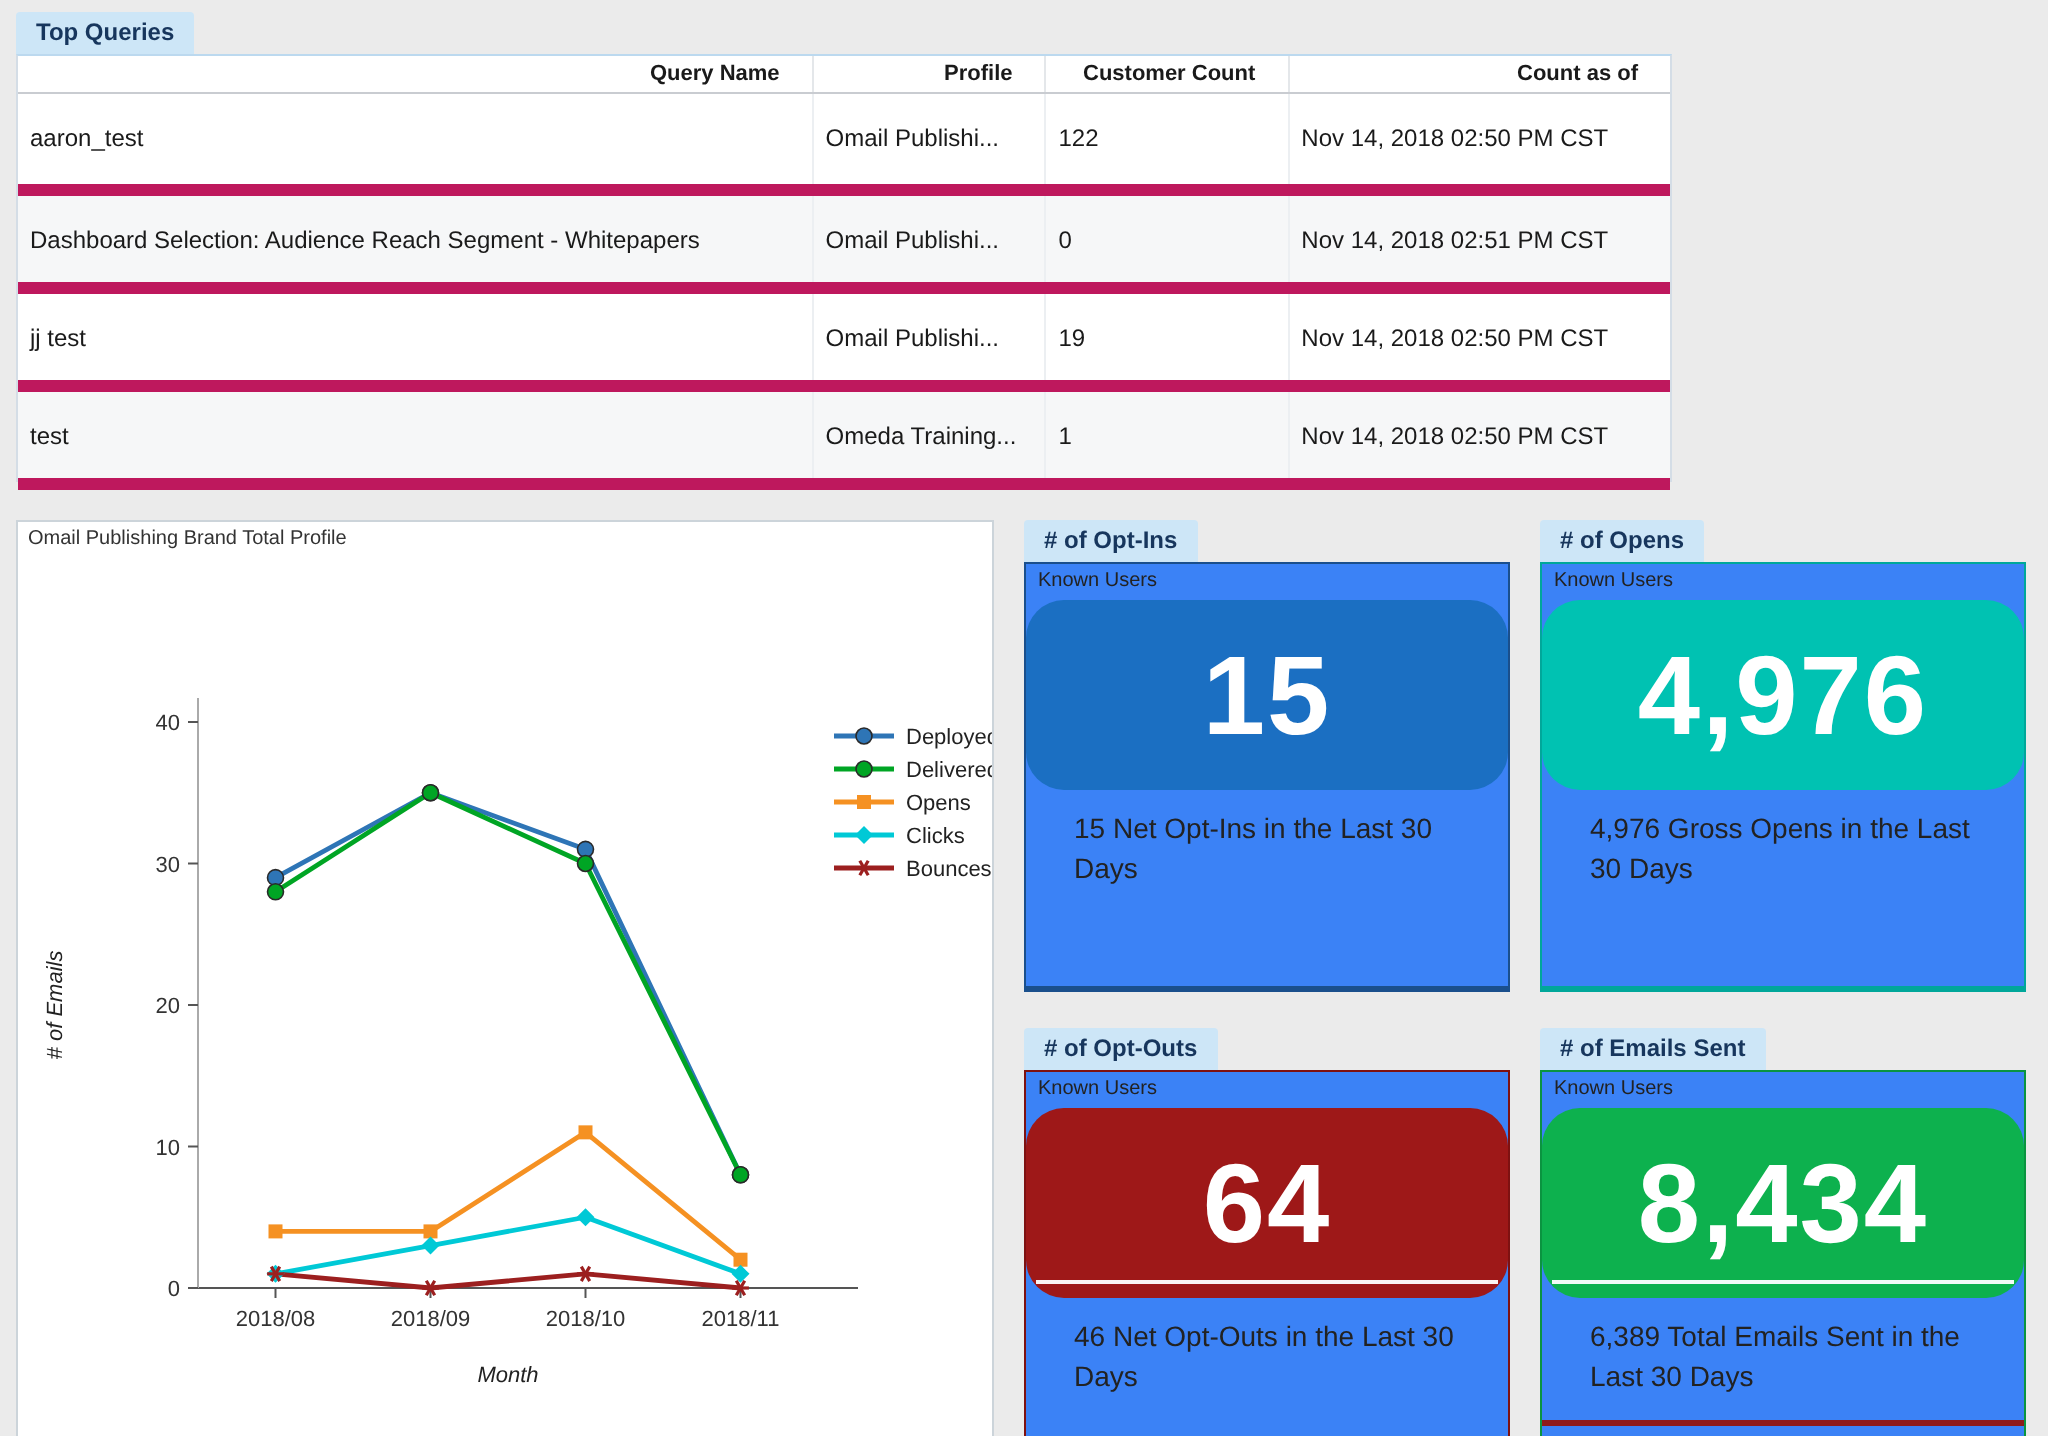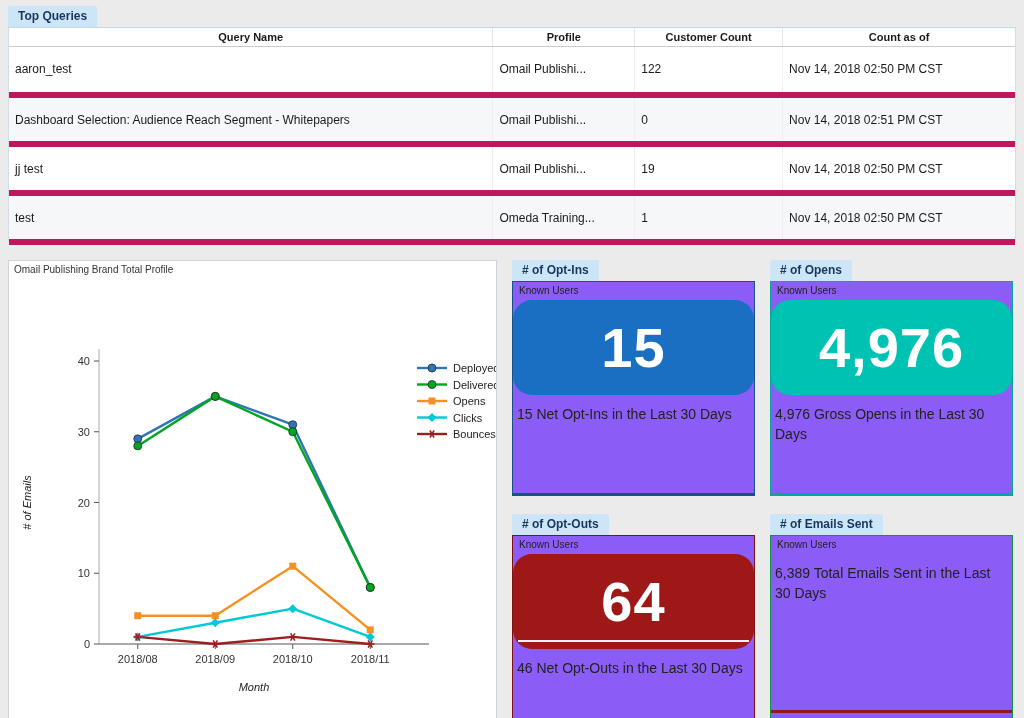--- a/index.html
+++ b/index.html
@@ -23,22 +23,22 @@
     border-radius: 2px 2px 0 0;
     cursor: default;
     vertical-align: bottom;
   }
   .card { background: #fff; display: block; }
 
   
   .tq-card { height: 214px; border: 1px solid #d4dde6; border-top-color: #bcd9ef; width: 100%; }
   table.tq-table { width: 100%; border-collapse: collapse; table-layout: fixed; }
   .tq-table th {
-    text-align: center; font-size: 11px; color: #1a1a1a;
-    height: 18px; padding: 2px 6px;
+    text-align: right; font-size: 11px; color: #1a1a1a;
+    height: 18px; padding: 2px 16px;
     border-bottom: 1px solid #c9ccd1;
     border-right: 1px solid #e4e7ea;
     font-weight: bold; white-space: nowrap; overflow: hidden;
   }
   .tq-table td {
     font-size: 12px; color: #1a1a1a;
     height: 49px; padding: 0 6px;
     border-bottom: 6px solid #be185d;
     border-right: 1px solid #eceff2;
     vertical-align: middle; white-space: nowrap; overflow: hidden;
@@ -50,33 +50,33 @@
   .chart-card { width: 489px; height: 462px; border: 1px solid #ccd4da; position: relative; }
   .chart-title { position: absolute; top: 3px; left: 5px; font-size: 10px; color: #333; z-index: 2; }
   .chart-card svg { position: absolute; top: 0; left: 0; }
 
   
   .stat-card {
     width: 100%; height: 215px;
     border: 1px solid #999;
     border-bottom-width: 3px;
     position: relative;
-    background: #8b5cf6;
+    background: #3b82f6;
   }
   .audience { font-size: 10px; padding: 3px 6px 4px; color: #222; }
   .big-box { height: 95px; display: flex; align-items: center; justify-content: center; position: relative; border-radius: 19px; }
   .big-value { color: #fff; font-size: 56px; font-weight: bold; letter-spacing: 1px; line-height: 1; }
   .box-underline { position: absolute; left: 5px; right: 5px; bottom: 7px; height: 2px; background: rgba(255,255,255,0.95); }
-  .stat-desc { padding: 10px 4px; font-size: 14px; color: #222; line-height: 1.4; }
+  .stat-desc { padding: 10px 24px; font-size: 14px; color: #222; line-height: 1.4; }
   .red-divider { position: absolute; left: 0; right: 0; top: 174px; height: 3px; background: #8e1a1a; }
 </style>
 </head>
 <body>
 
-<div class="wrap" style="left:8px; top:6px; width:1008px;">
+<div class="wrap" style="left:8px; top:6px; width:828px;">
   <div class="panel-tab">Top Queries</div>
   <div class="card tq-card">
     <table class="tq-table">
       <colgroup>
         <col style="width:48.1%">
           <col style="width:14.1%">
           <col style="width:14.7%">
           <col style="width:23.1%">
       </colgroup>
       <thead>
@@ -228,16 +228,20 @@
       <span class="box-underline"></span>
     </div>
     <div class="stat-desc">46 Net Opt-Outs in the Last 30 Days</div>
   </div>
 </div>
 
 <div class="wrap" style="left:770px; top:514px; width:243px;">
   <div class="panel-tab"># of Emails Sent</div>
   <div class="card stat-card" style="border-color: rgb(10, 148, 64);">
     <div class="audience">Known Users</div>
+    <div class="big-box" style="background: rgb(13, 177, 78);">
+      <span class="big-value">8,434</span>
+      <span class="box-underline"></span>
+    </div>
     <div class="stat-desc">6,389 Total Emails Sent in the Last 30 Days</div>
     <div class="red-divider"></div>
   </div>
 </div>
 
 </body></html>

